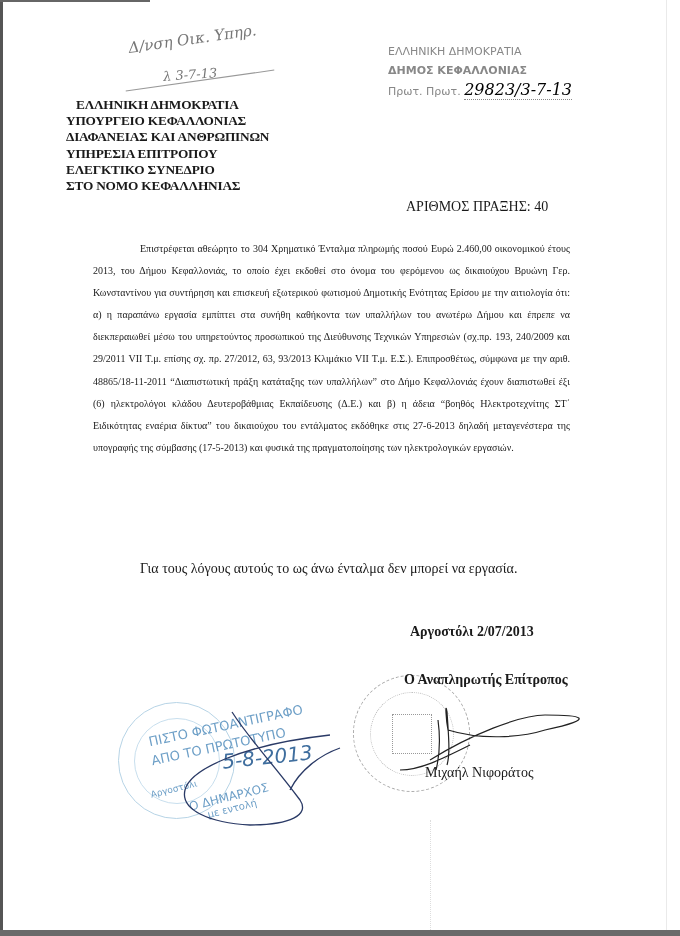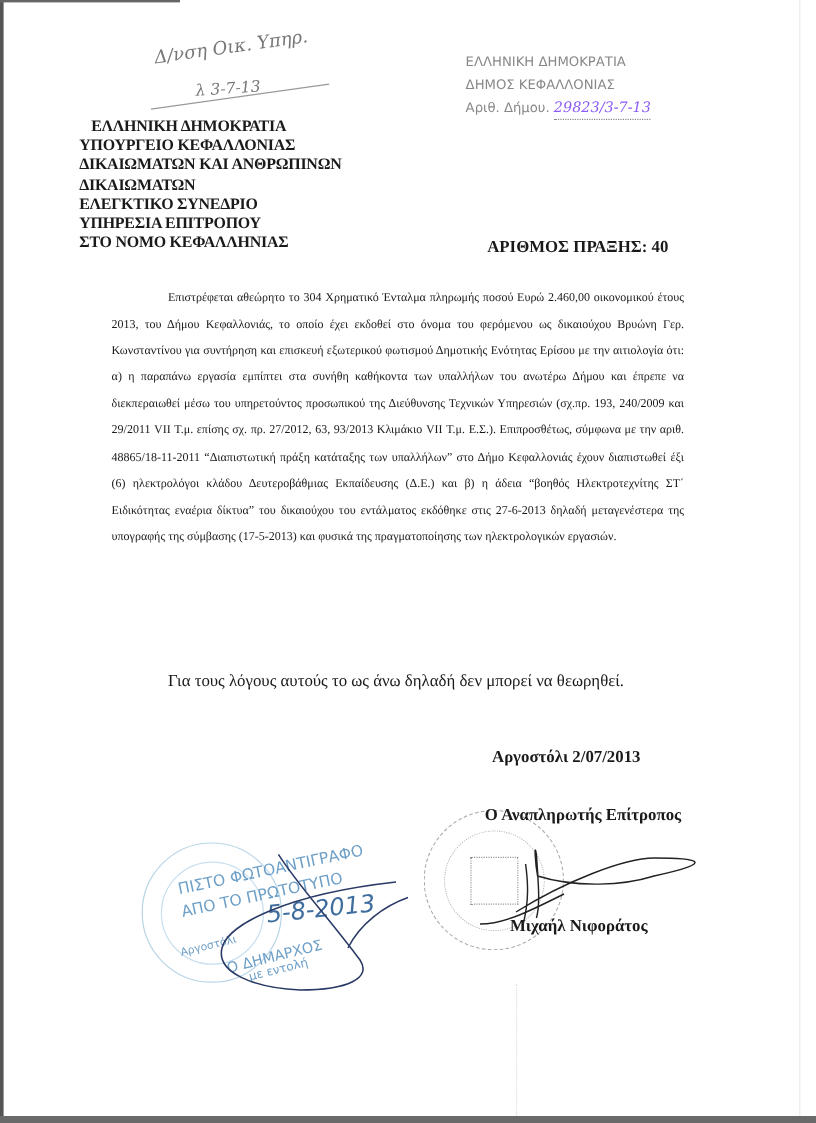--- a/index.html
+++ b/index.html
@@ -18,32 +18,32 @@
   .handwrite { position: absolute; color: #777; font-family: "DejaVu Serif", serif; font-style: italic; }
   .hw1 { left: 128px; top: 30px; font-size: 15px; transform: rotate(-8deg); }
   .hw2 { left: 163px; top: 67px; font-size: 13px; transform: rotate(-4deg); }
   .hw-line { position: absolute; left: 125px; top: 80px; width: 150px; height: 1px; background: #999; transform: rotate(-8deg); }
 
   .header-block { position: absolute; left: 66px; top: 97px; font-weight: bold; font-size: 13.3px; line-height: 16.2px; letter-spacing: -0.2px; }
   .header-block div { white-space: nowrap; }
   .header-block .first { padding-left: 10px; }
 
   .stamp-top { position: absolute; left: 388px; top: 42px; font-family: "DejaVu Sans", sans-serif; color: #888; font-size: 11px; line-height: 19px; }
-  .stamp-top .proto { display: inline-block; border-bottom: 1px dotted #888; min-width: 40px; font-style: italic; color: #8b5cf6; font-family: "DejaVu Serif", serif; font-size: 12px; text-align: right; }
-  .stamp-top .row2 { font-weight: normal; }
+  .stamp-top .proto { display: inline-block; border-bottom: 1px dotted #888; min-width: 40px; font-style: italic; color: #000000; font-family: "DejaVu Serif", serif; font-size: 16px; text-align: right; }
+  .stamp-top .row2 { font-weight: bold; }
 
-  .act-number { position: absolute; left: 406px; top: 199px; font-weight: bold; font-size: 14px; }
+  .act-number { position: absolute; left: 406px; top: 199px; font-weight: normal; font-size: 14px; }
 
   .body-text { position: absolute; left: 93px; top: 238px; width: 477px; font-size: 10px; line-height: 22.1px; text-align: justify; }
   .body-text p { margin: 0; text-indent: 47px; }
   .closing { position: absolute; left: 93px; top: 561px; font-size: 14px; text-indent: 47px; width: 477px; }
 
   .place-date { position: absolute; left: 410px; top: 624px; font-weight: bold; font-size: 14px; text-align: center; }
   .signer-title { position: absolute; left: 404px; top: 672px; font-weight: bold; font-size: 14px; }
-  .signer-name { position: absolute; left: 425px; top: 765px; font-weight: bold; font-size: 14px; }
+  .signer-name { position: absolute; left: 425px; top: 765px; font-weight: normal; font-size: 14px; }
 
   .seal-right { position: absolute; left: 353px; top: 675px; width: 115px; height: 115px; border-radius: 50%; border: 1px dashed #aaa; }
   .seal-right .inner { position: absolute; left: 16px; top: 16px; width: 82px; height: 82px; border-radius: 50%; border: 1px dotted #bbb; }
   .seal-right .emblem { position: absolute; left: 38px; top: 38px; width: 38px; height: 38px; border: 1px dotted #999; }
 
   .signature-svg { position: absolute; left: 0; top: 0; width: 680px; height: 936px; pointer-events: none; }
 
   .stamp-left { position: absolute; left: 118px; top: 702px; width: 115px; height: 115px; border-radius: 50%; border: 1px solid #b7d4e6; }
   .stamp-left .inner { position: absolute; left: 15px; top: 15px; width: 84px; height: 84px; border-radius: 50%; border: 1px solid #c8dfee; }
   .stamp-left-text { position: absolute; color: #6d9fc7; font-family: "DejaVu Sans", sans-serif; white-space: nowrap; }
@@ -64,41 +64,40 @@
 <div class="fold"></div>
 
 <div class="handwrite hw1">Δ/νση Οικ. Υπηρ.</div>
 <div class="hw-line"></div>
 <div class="handwrite hw2">λ 3-7-13</div>
 
 <div class="stamp-top">
   <div>ΕΛΛΗΝΙΚΗ ΔΗΜΟΚΡΑΤΙΑ</div>
   <div class="row2">ΔΗΜΟΣ ΚΕΦΑΛΛΟΝΙΑΣ</div>
   <div>
-    <span>Αριθ. Δήμου.</span>
+    <span>Πρωτ. Πρωτ.</span>
     <span class="proto">29823/3-7-13</span>
   </div>
 </div>
 
 <div class="header-block">
   <div class="first">ΕΛΛΗΝΙΚΗ ΔΗΜΟΚΡΑΤΙΑ</div>
   <div>ΥΠΟΥΡΓΕΙΟ ΚΕΦΑΛΛΟΝΙΑΣ</div>
-  <div>ΔΙΚΑΙΩΜΑΤΩΝ ΚΑΙ ΑΝΘΡΩΠΙΝΩΝ</div>
-  <div>ΔΙΚΑΙΩΜΑΤΩΝ</div>
+  <div>ΔΙΑΦΑΝΕΙΑΣ ΚΑΙ ΑΝΘΡΩΠΙΝΩΝ</div>
+  <div>ΥΠΗΡΕΣΙΑ ΕΠΙΤΡΟΠΟΥ</div>
   <div>ΕΛΕΓΚΤΙΚΟ ΣΥΝΕΔΡΙΟ</div>
-  <div>ΥΠΗΡΕΣΙΑ ΕΠΙΤΡΟΠΟΥ</div>
   <div>ΣΤΟ ΝΟΜΟ ΚΕΦΑΛΛΗΝΙΑΣ</div>
 </div>
 
 <div class="act-number">ΑΡΙΘΜΟΣ ΠΡΑΞΗΣ: 40</div>
 
 <div class="body-text">
   <p>Επιστρέφεται αθεώρητο το 304 Χρηματικό Ένταλμα πληρωμής ποσού Ευρώ 2.460,00 οικονομικού έτους 2013, του Δήμου Κεφαλλονιάς, το οποίο έχει εκδοθεί στο όνομα του φερόμενου ως δικαιούχου Βρυώνη Γερ. Κωνσταντίνου για συντήρηση και επισκευή εξωτερικού φωτισμού Δημοτικής Ενότητας Ερίσου με την αιτιολογία ότι: α) η παραπάνω εργασία εμπίπτει στα συνήθη καθήκοντα των υπαλλήλων του ανωτέρω Δήμου και έπρεπε να διεκπεραιωθεί μέσω του υπηρετούντος προσωπικού της Διεύθυνσης Τεχνικών Υπηρεσιών (σχ.πρ. 193, 240/2009 και 29/2011 VII Τ.μ. επίσης σχ. πρ. 27/2012, 63, 93/2013 Κλιμάκιο VII Τ.μ. Ε.Σ.). Επιπροσθέτως, σύμφωνα με την αριθ. 48865/18-11-2011 “Διαπιστωτική πράξη κατάταξης των υπαλλήλων” στο Δήμο Κεφαλλονιάς έχουν διαπιστωθεί έξι (6) ηλεκτρολόγοι κλάδου Δευτεροβάθμιας Εκπαίδευσης (Δ.Ε.) και β) η άδεια “βοηθός Ηλεκτροτεχνίτης ΣΤ΄ Ειδικότητας εναέρια δίκτυα” του δικαιούχου του εντάλματος εκδόθηκε στις 27-6-2013 δηλαδή μεταγενέστερα της υπογραφής της σύμβασης (17-5-2013) και φυσικά της πραγματοποίησης των ηλεκτρολογικών εργασιών.</p>
 </div>
-<div class="closing">Για τους λόγους αυτούς το ως άνω δηλαδή δεν μπορεί να θεωρηθεί.</div>
+<div class="closing">Για τους λόγους αυτούς το ως άνω ένταλμα δεν μπορεί να εργασία.</div>
 
 <div class="place-date">Αργοστόλι 2/07/2013</div>
 
 <div class="seal-right">
   <div class="inner"></div>
   <div class="emblem"></div>
 </div>
 
 <div class="signer-title">Ο Αναπληρωτής Επίτροπος</div>
 <div class="signer-name">Μιχαήλ Νιφοράτος</div>

